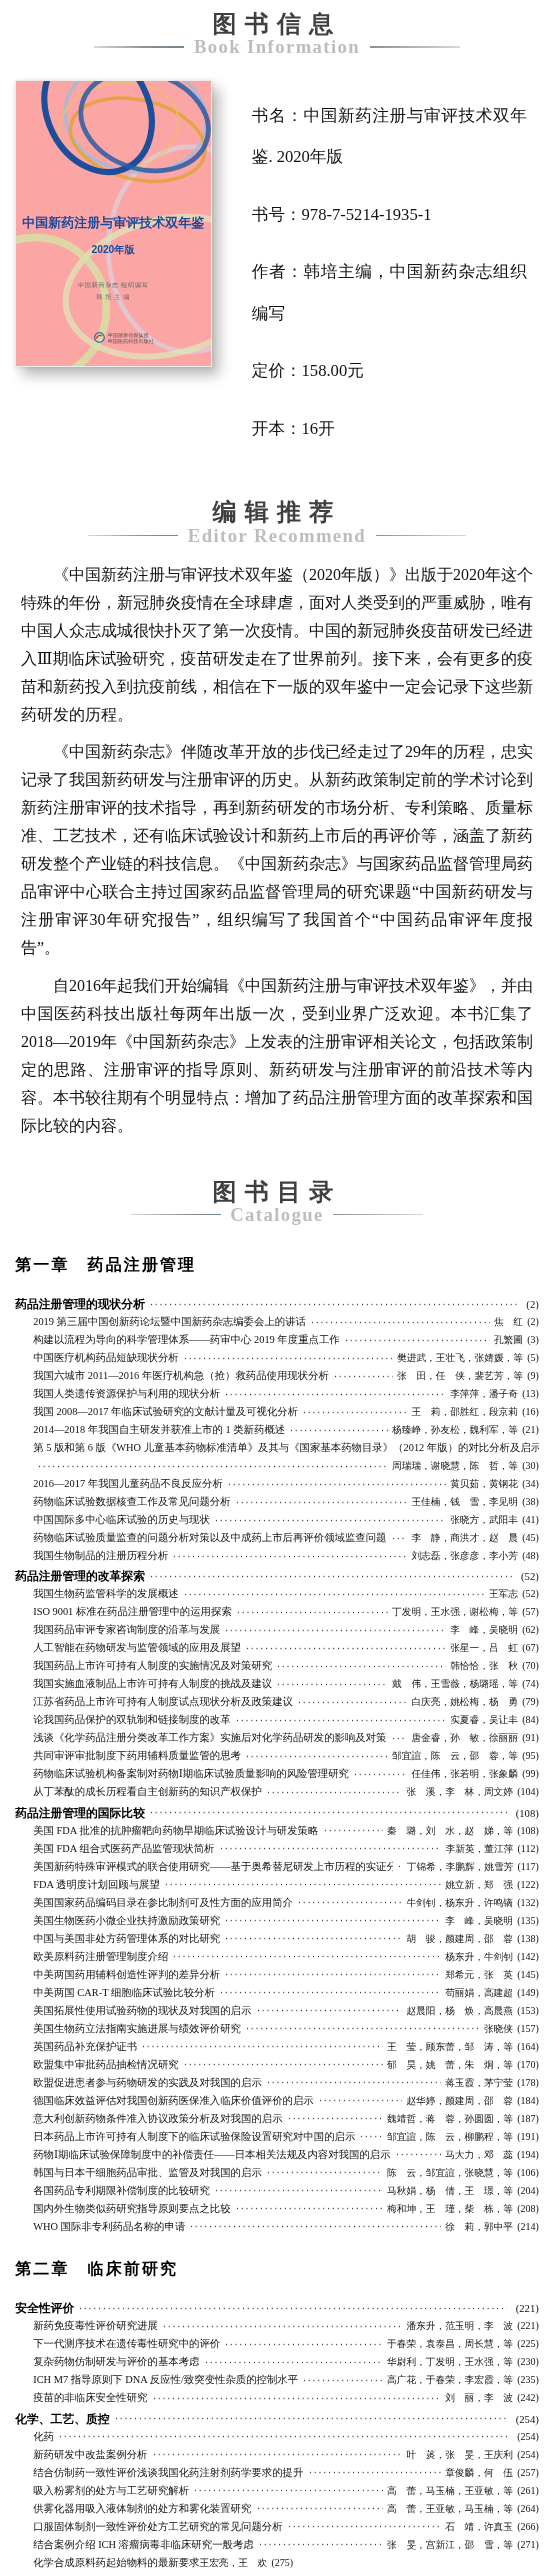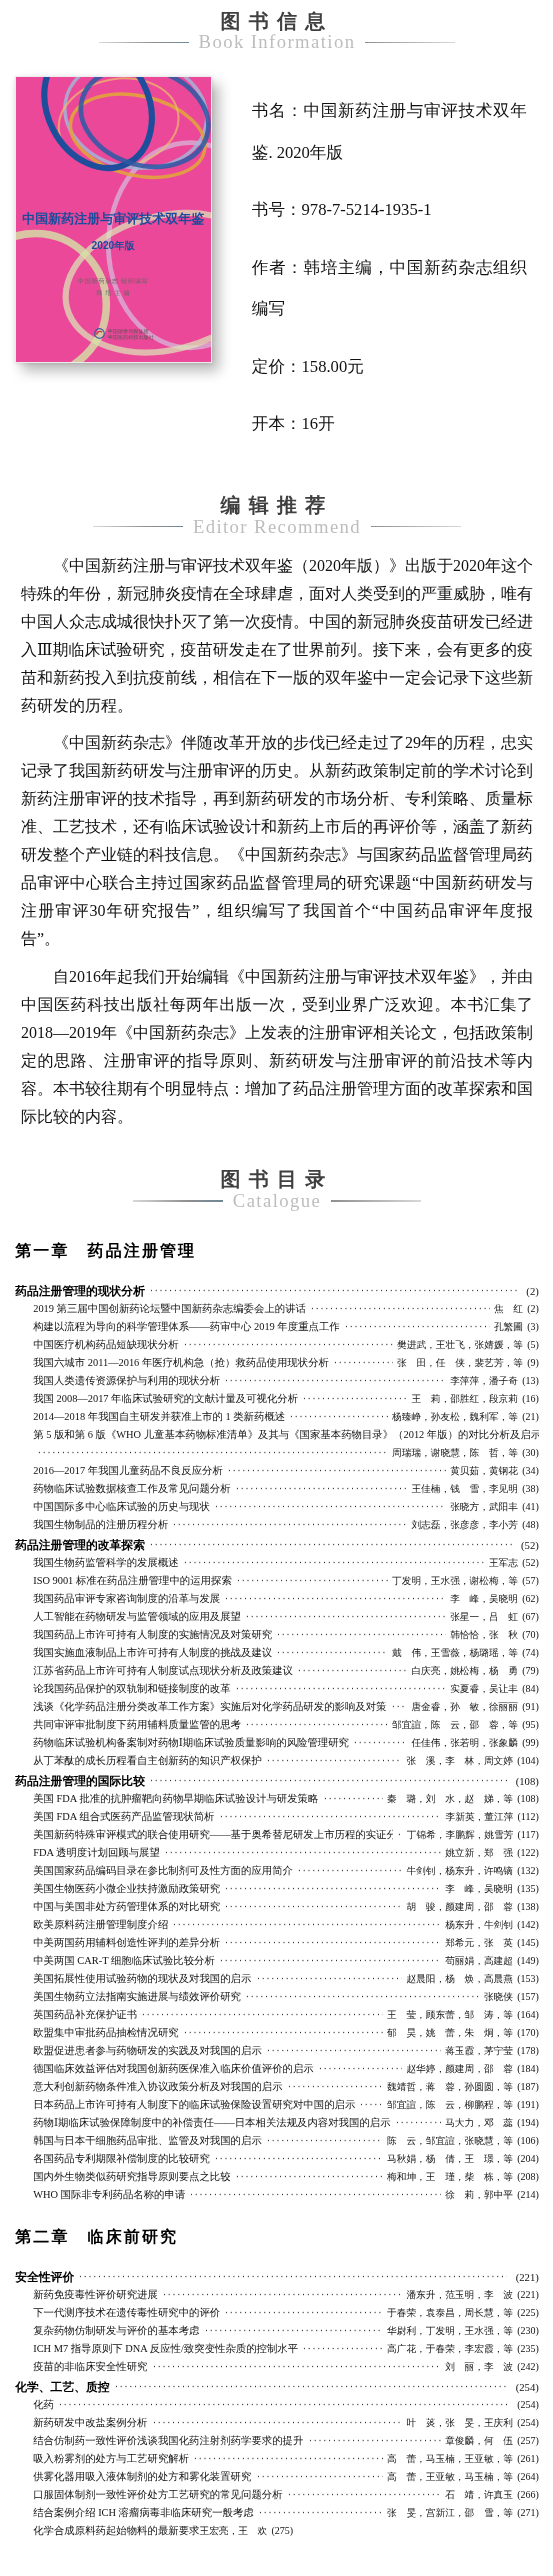--- a/index.html
+++ b/index.html
@@ -2,31 +2,31 @@
 <html style="font-size:11px"><head>
 <meta charset="utf-8">
 <style>
   html,body{margin:0;padding:0;background:#ffffff;}
   body{width:554px;font-family:"Liberation Serif","DejaVu Serif",serif;color:#111;}
   .page{width:554px;overflow:hidden;background:#fff;padding-bottom:42px;}
 
   
   .sec-head{text-align:center;padding-top:9.7px;}
   .sec-title{margin:0;font-family:"Liberation Sans","DejaVu Sans",sans-serif;
-    font-size:20px;font-weight:700;color:#3f3f3f;letter-spacing:8.3px;line-height:1.15;}
-  .sec-sub{display:flex;align-items:center;justify-content:center;margin-top:-2.8px;height:25px;}
+    font-size:24px;font-weight:700;color:#3f3f3f;letter-spacing:8.3px;line-height:1.15;}
+  .sec-sub{display:flex;align-items:center;justify-content:center;margin-top:-2.8px;height:25px;font-weight:bold;}
   .rule{width:90px;height:1.4px;}
   .rule.l{background:linear-gradient(to right,#d8d8d8,#8f8f8f 60%,#6f8696);}
   .rule.r{background:linear-gradient(to left,#d8d8d8,#8f8f8f);}
   .sec-en{font-size:18.7px;color:#bdbdbd;margin:0 9.7px;letter-spacing:1.4px;white-space:nowrap;}
 
   
   .book-row{display:flex;align-items:flex-start;padding:18px 7px 23.5px 15.2px;}
   .cover-wrap{flex:0 0 auto;padding:2.8px 7px 12.5px 0;}
-  .cover{width:195px;height:285px;background:#ec4899;border:0.7px solid #ececec;
+  .cover{width:195px;height:285px;background:#fca5a5;border:0.7px solid #ececec;
     box-shadow:7px 8.3px 12.5px rgba(0,0,0,.28),0 1.4px 4.2px rgba(0,0,0,.12);}
   .cover svg{display:block;width:100%;height:100%;}
   .details{flex:1 1 auto;padding:1.4px 4.2px 0 16.6px;}
   .field{margin:16px;font-size:16.6px;line-height:2.5;text-align:justify;}
 
   
   .reco-body{padding:12.5px 21px 18px 21px;}
   .para{margin:0 0 9.7px 0;font-size:16px;line-height:28px;text-align:justify;text-indent:2em;}
 
   
@@ -215,20 +215,26 @@
     <span class="t-page">(38)</span>
   </div>
 
   <div class="toc-row item">
     <span class="t-title">中国国际多中心临床试验的历史与现状</span>
     <span class="leader"></span>
     <span class="t-authors">张晓方，武阳丰</span>
     <span class="t-page">(41)</span>
   </div>
 
+  <div class="toc-row item">
+    <span class="t-title">药物临床试验质量监查的问题分析对策以及中成药上市后再评价领域监查问题</span>
+    <span class="leader"></span>
+    <span class="t-authors">李　静，商洪才，赵　晨</span>
+    <span class="t-page">(45)</span>
+  </div>
 
   <div class="toc-row item">
     <span class="t-title">我国生物制品的注册历程分析</span>
     <span class="leader"></span>
     <span class="t-authors">刘志磊，张彦彦，李小芳</span>
     <span class="t-page">(48)</span>
   </div>
 
   <div class="toc-row sec">
     <span class="t-title">药品注册管理的改革探索</span>

